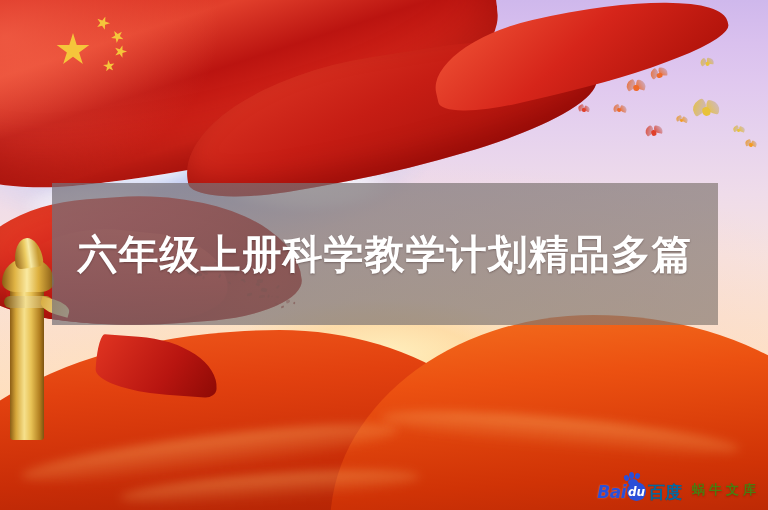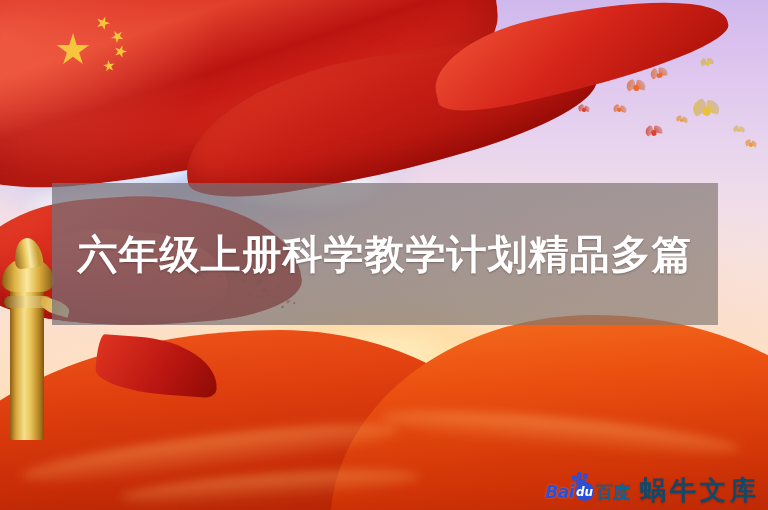--- a/index.html
+++ b/index.html
@@ -295,22 +295,22 @@
   }
   .baidu-cn {
     margin-left: 2px;
     color: #0369a1;
     font-size: 17px;
     font-weight: bold;
     letter-spacing: 0px;
     text-shadow: 0 0 1px rgba(0,0,0,.25);
   }
   .wm-brand {
-    color: #0c4a6e;
-    font-size: 26px;
+    color: #4d7c0f;
+    font-size: 13px;
     font-weight: bold;
     letter-spacing: 4px;
     text-shadow: 0 1px 2px rgba(120,20,0,.5);
   }
   .wm-btn {
     background: #2236d8;
     color: #ffffff;
     font-size: 16px;
     font-weight: bold;
     letter-spacing: 0px;

